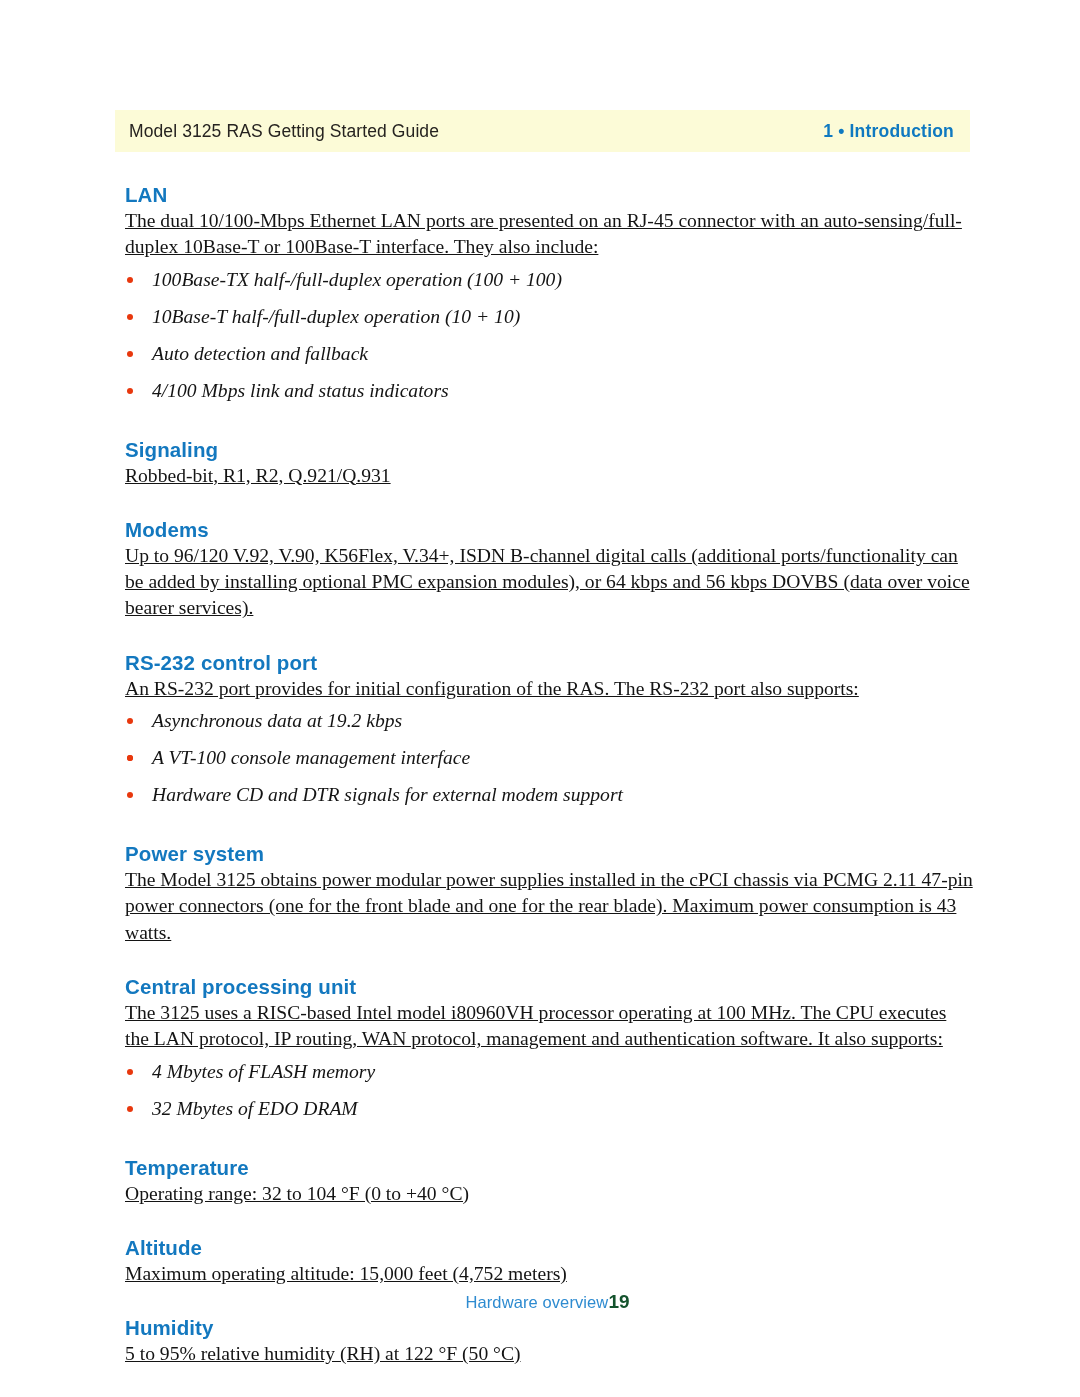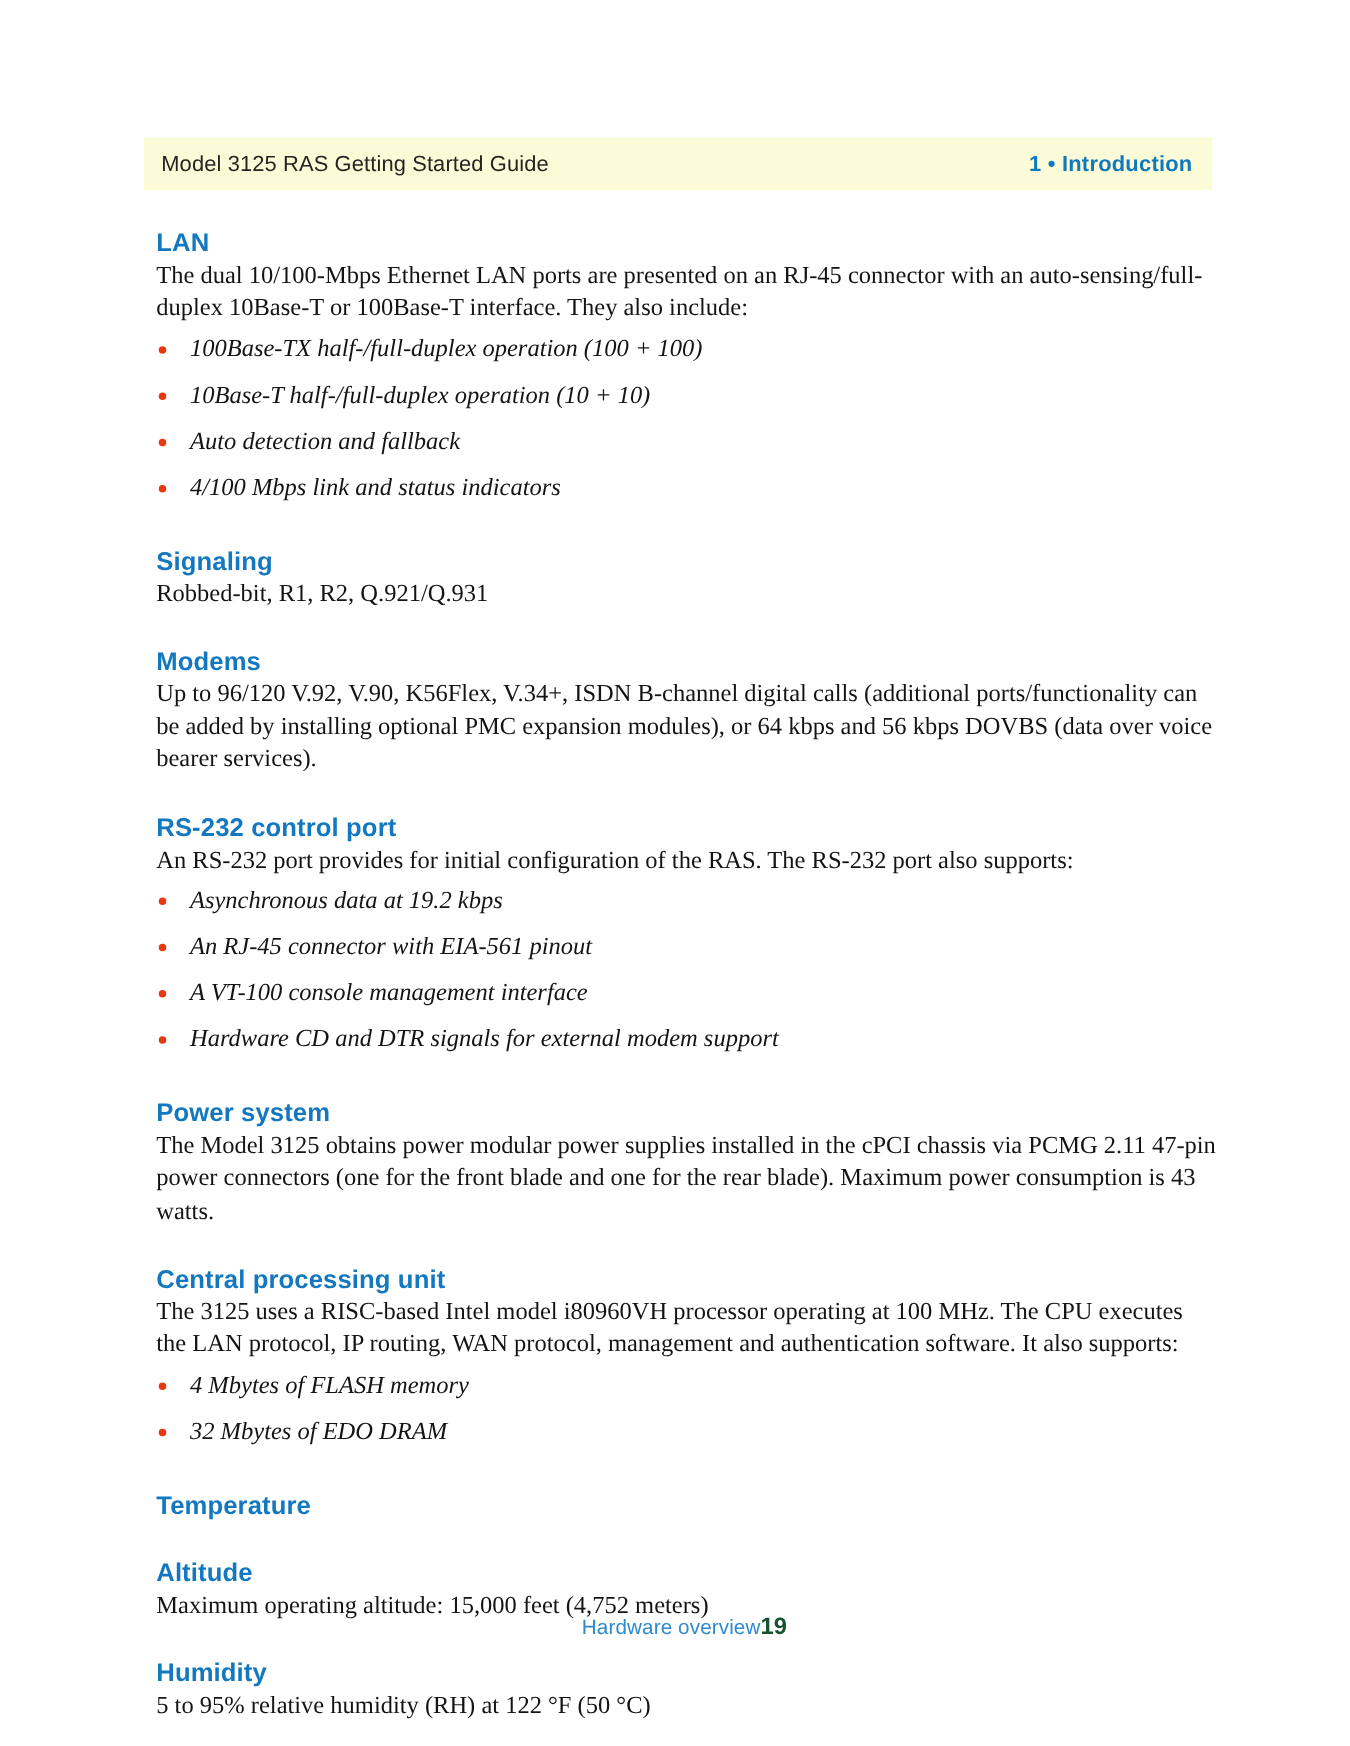--- a/index.html
+++ b/index.html
@@ -78,20 +78,21 @@
     font-style: normal;
   }
 
   p.body-text {
     margin: 0;
     padding: 0;
     font-size: 19.6px;
     line-height: 26.3px;
     color: #141414;
     text-align: left;
+    text-decoration: underline;
   }
 
   ul.bullets {
     list-style: none;
     margin: 6px 0 0 0;
     padding: 0;
     font-style: italic;
   }
   ul.bullets li {
     position: relative;
@@ -169,21 +170,21 @@
       <div class="block">
         <h2 class="section-heading">Modems</h2>
         <p class="body-text">Up to 96/120 V.92, V.90, K56Flex, V.34+, ISDN B-channel digital calls (additional ports/functionality can be added by installing optional PMC expansion modules), or 64 kbps and 56 kbps DOVBS (data over voice bearer services).</p>
       </div>
       <div class="gap-md"></div>
       <div class="block">
         <h2 class="section-heading">RS-232 control port</h2>
         <p class="body-text">An RS-232 port provides for initial configuration of the RAS. The RS-232 port also supports:</p>
         <ul class="bullets">
           <li><span class="dot"></span><span>Asynchronous data at 19.2 kbps</span></li>
-          <li><span class="dot"></span><span>An RJ-45 connector with EIA-561 pinout</span></li>
+          <li><span class="dot"></span></li>
           <li><span class="dot"></span><span>A VT-100 console management interface</span></li>
           <li><span class="dot"></span><span>Hardware CD and DTR signals for external modem support</span></li>
         </ul>
       </div>
       <div class="gap-lg"></div>
       <div class="block">
         <h2 class="section-heading">Power system</h2>
         <p class="body-text">The Model 3125 obtains power modular power supplies installed in the cPCI chassis via PCMG 2.11 47-pin power connectors (one for the front blade and one for the rear blade). Maximum power consumption is 43 watts.</p>
       </div>
       <div class="gap-md"></div>
@@ -191,20 +192,21 @@
         <h2 class="section-heading">Central processing unit</h2>
         <p class="body-text">The 3125 uses a RISC-based Intel model i80960VH processor operating at 100 MHz. The CPU executes the LAN protocol, IP routing, WAN protocol, management and authentication software. It also supports:</p>
         <ul class="bullets">
           <li><span class="dot"></span><span>4 Mbytes of FLASH memory</span></li>
           <li><span class="dot"></span><span>32 Mbytes of EDO DRAM</span></li>
         </ul>
       </div>
       <div class="gap-lg"></div>
       <div class="block">
         <h2 class="section-heading">Temperature</h2>
+        <p class="body-text">Operating range: 32 to 104 °F (0  to +40 °C)</p>
       </div>
       <div class="gap-md"></div>
       <div class="block">
         <h2 class="section-heading">Altitude</h2>
         <p class="body-text">Maximum operating altitude: 15,000 feet (4,752 meters)</p>
       </div>
       <div class="gap-md"></div>
       <div class="block">
         <h2 class="section-heading">Humidity</h2>
         <p class="body-text">5 to 95% relative humidity (RH) at 122 °F (50 °C)</p>

